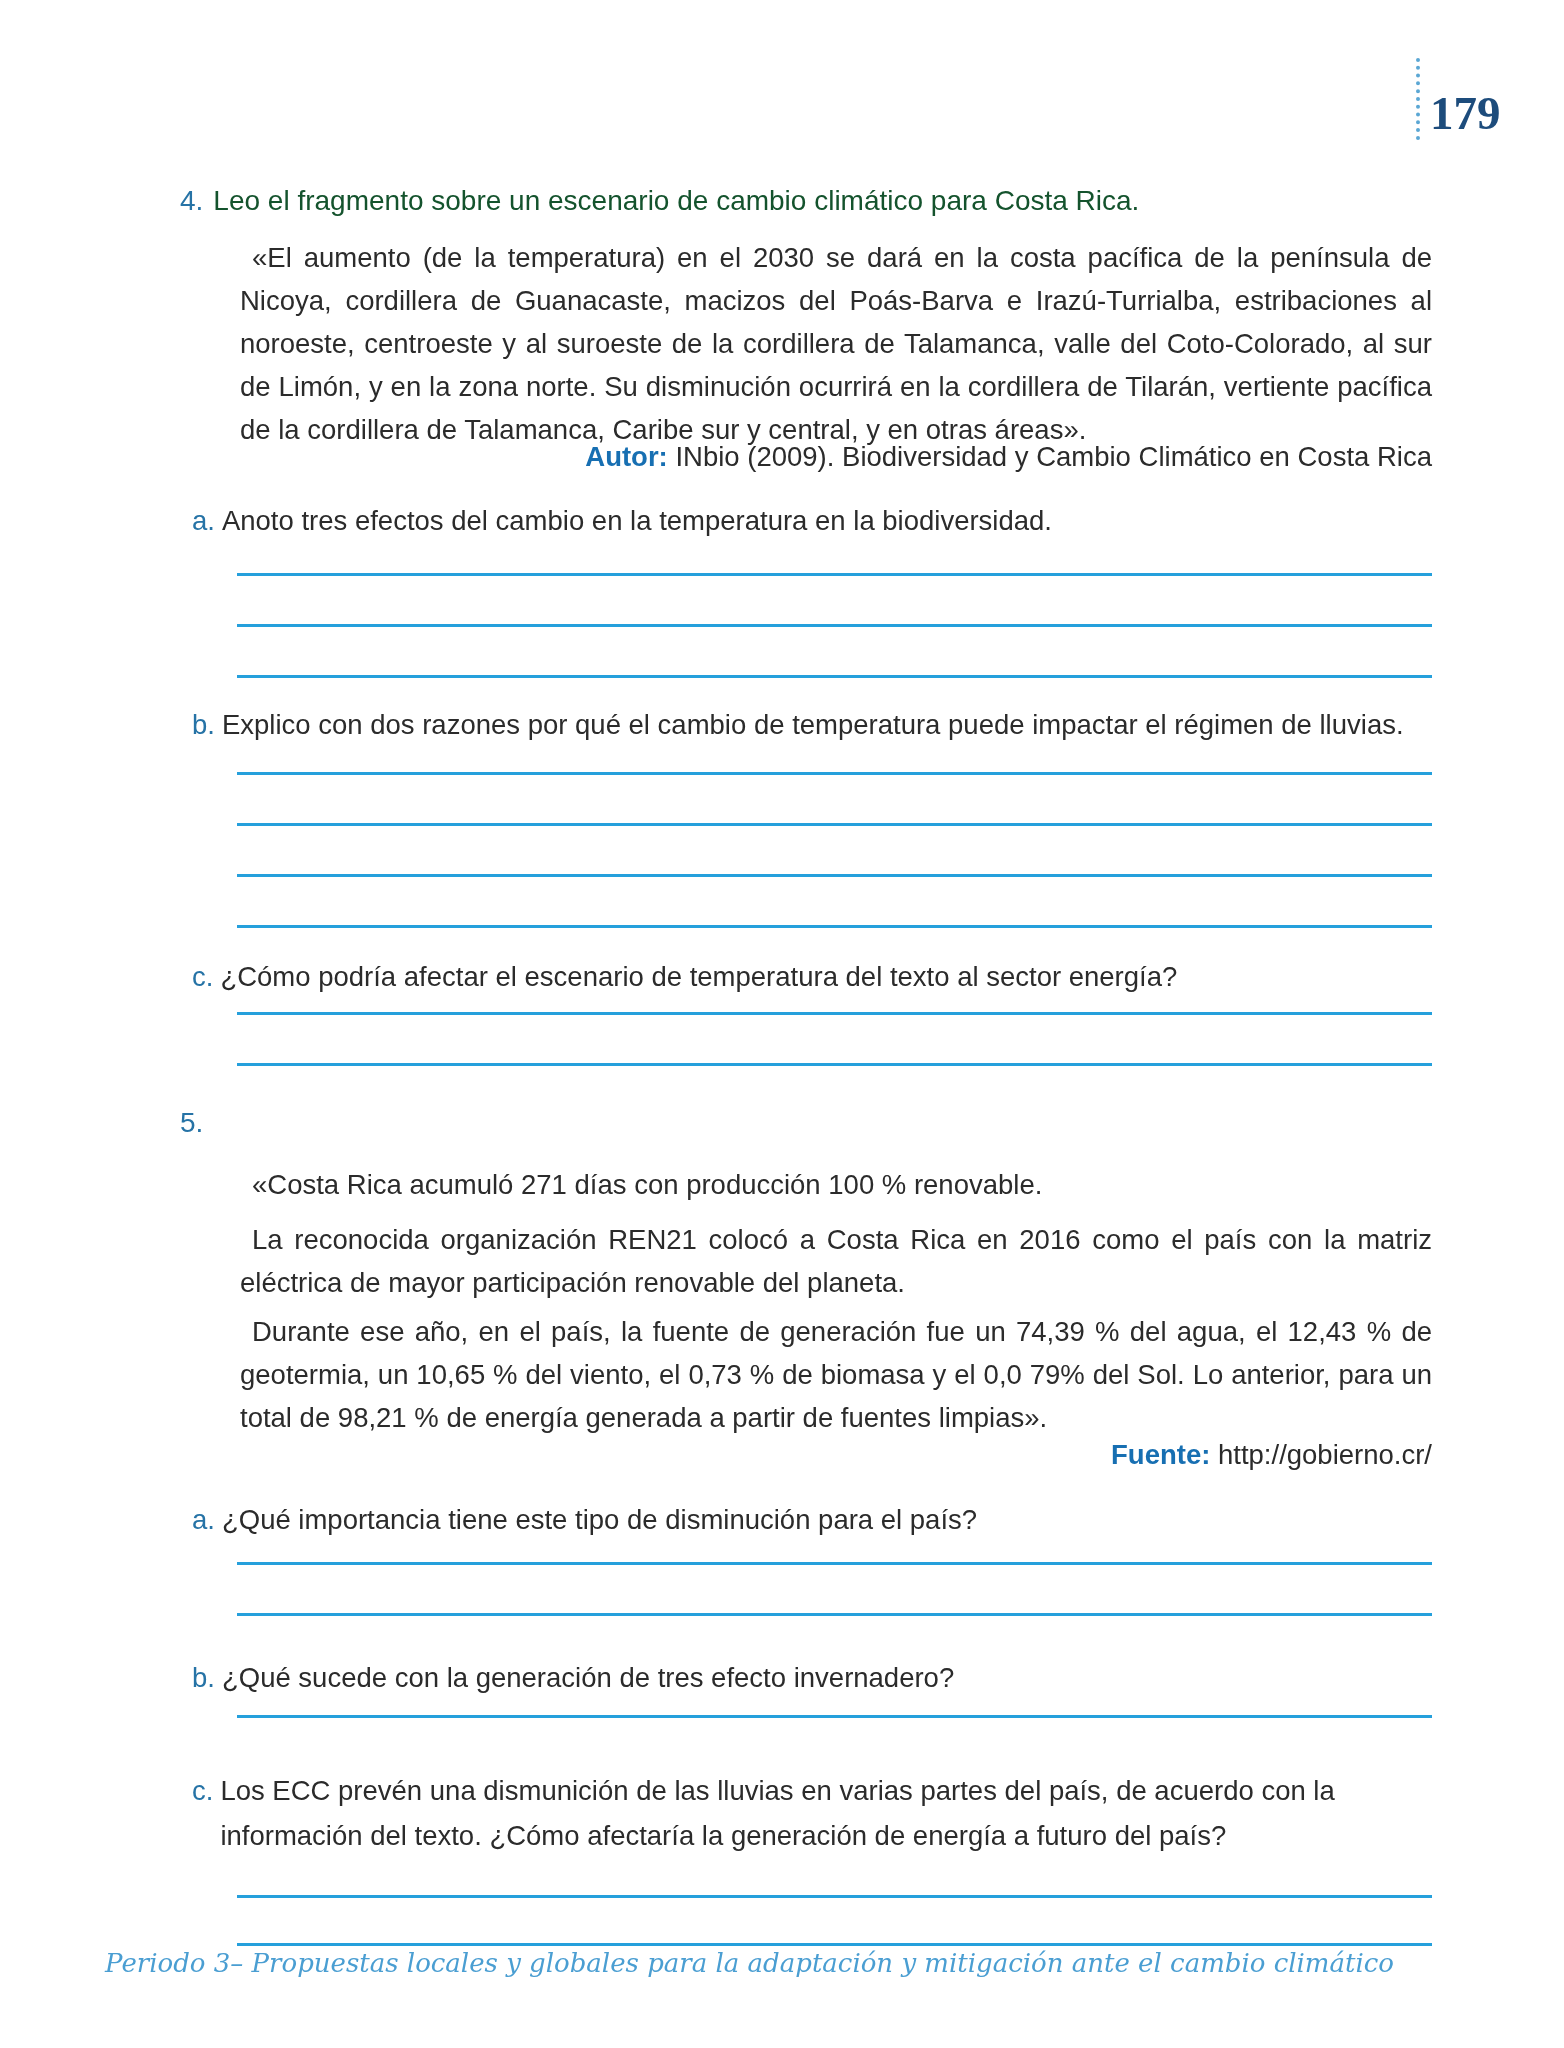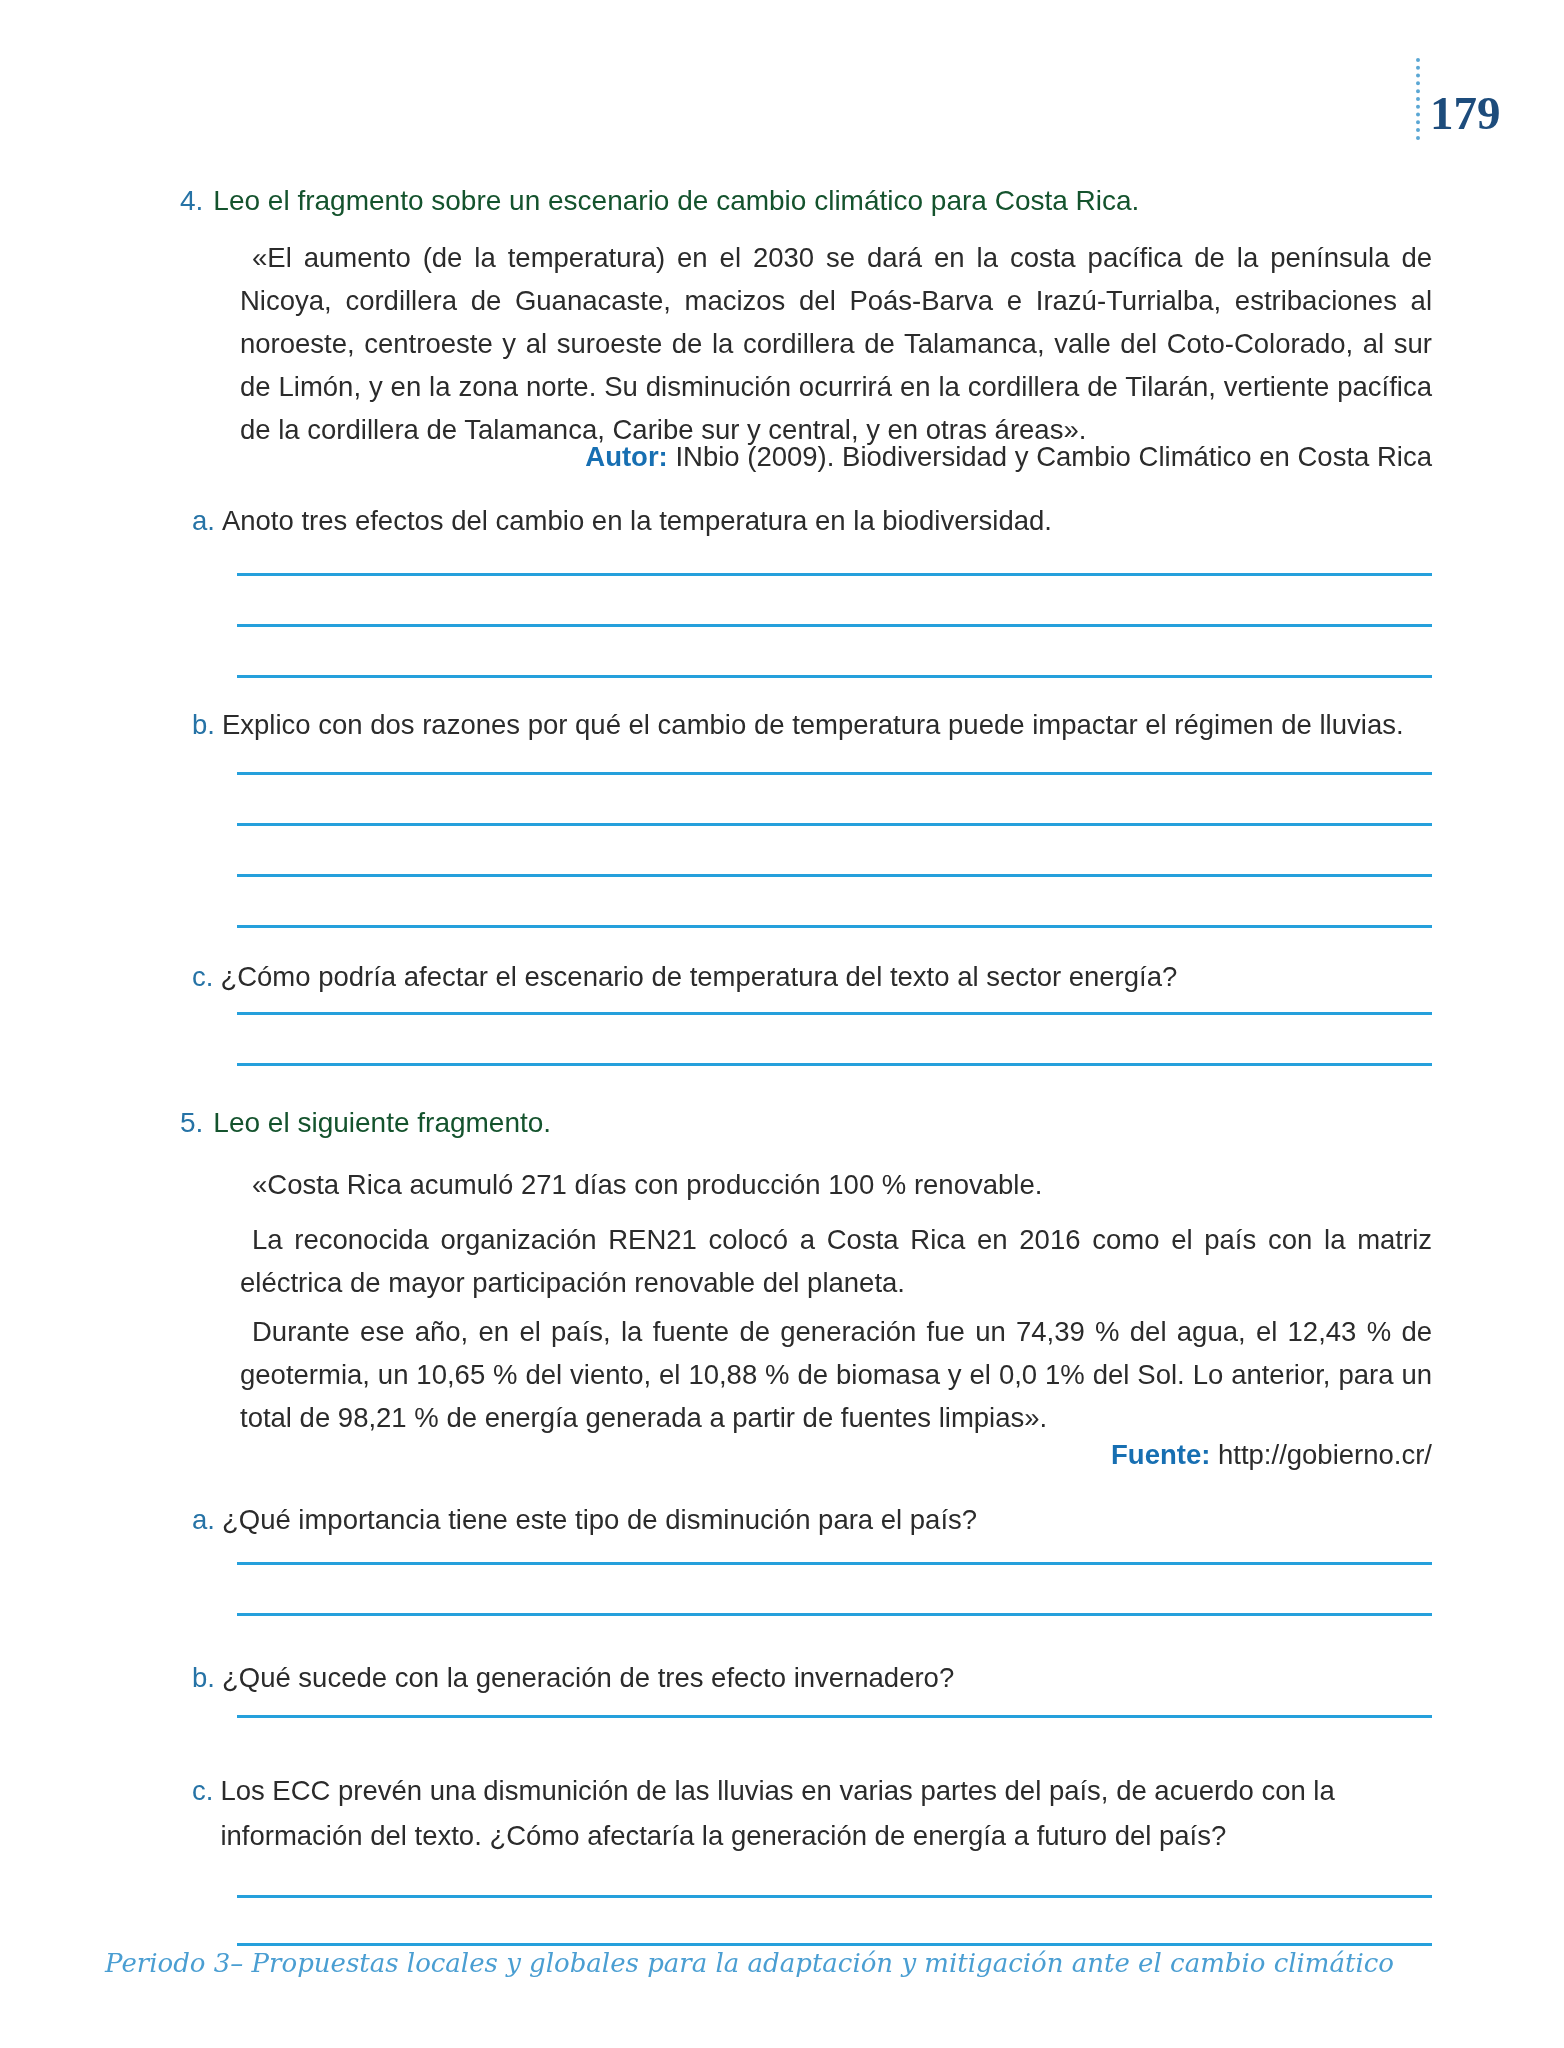--- a/index.html
+++ b/index.html
@@ -108,26 +108,25 @@
       <span class="part-letter">c.</span>
       <span class="part-prompt">¿Cómo podría afectar el escenario de temperatura del texto al sector energía?</span>
     </div>
     <div class="answer-lines" style="top:781px;">
         <div class="answer-line"></div>
         <div class="answer-line"></div>
       </div>
 
     <div class="ex-title" style="top:922px;">
       <span class="ex-num">5.</span>
-      <span class="ex-label">Leo el siguiente fragmento.</span>
     </div>
 
     <div class="quote indent1" style="top:980px; text-align:left;">«Costa Rica acumuló 271 días con producción 100 % renovable.</div>
     <div class="quote indent1" style="top:1035px;">La reconocida organización REN21 colocó a Costa Rica en 2016 como el país con la  matriz eléctrica de mayor participación renovable del planeta.</div>
-    <div class="quote indent1" style="top:1127px;">Durante ese año, en el país, la fuente de generación fue un 74,39 % del agua, el 12,43 % de geotermia, un 10,65 % del viento, el 10,88 % de biomasa y el 0,0 1% del Sol. Lo anterior, para un total de 98,21 % de energía generada a partir de fuentes limpias».</div>
+    <div class="quote indent1" style="top:1127px;">Durante ese año, en el país, la fuente de generación fue un 74,39 % del agua, el 12,43 % de geotermia, un 10,65 % del viento, el 0,73 % de biomasa y el 0,0 79% del Sol. Lo anterior, para un total de 98,21 % de energía generada a partir de fuentes limpias».</div>
 
     <div class="attribution" style="top:1254px;">
       <span class="attr-label">Fuente:</span><span class="attr-text"> http://gobierno.cr/</span>
     </div>
 
     <div class="part" style="top:1314px;">
       <span class="part-letter">a.</span>
       <span class="part-prompt">¿Qué importancia tiene este tipo de disminución para el país?</span>
     </div>
     <div class="answer-lines" style="top:1331px;">

